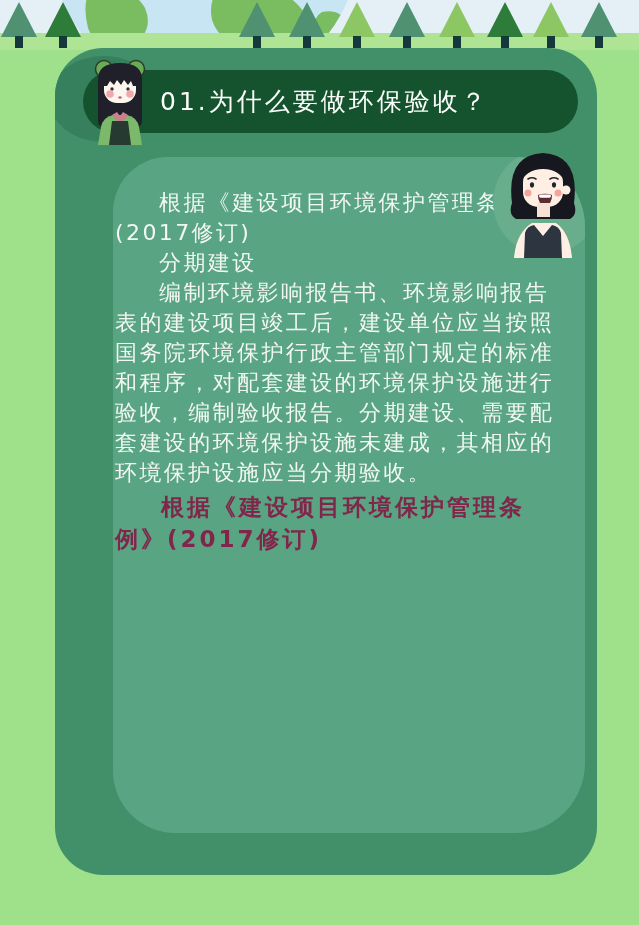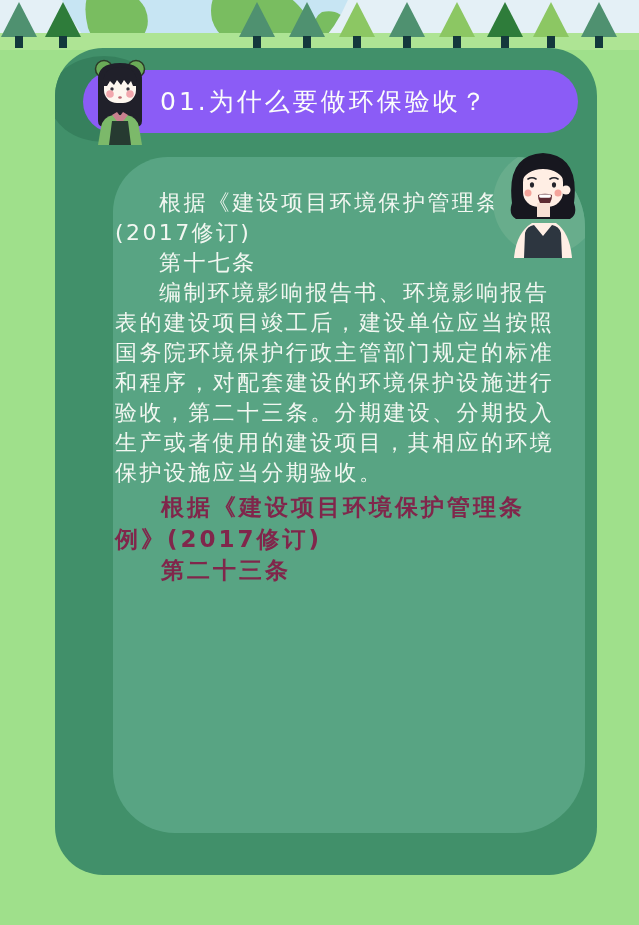--- a/index.html
+++ b/index.html
@@ -49,21 +49,21 @@
   }
   .girl-shadow {
     position: absolute; left: -6px; top: 8px;
     width: 110px; height: 86px;
     background: #36805d;
     border-radius: 50%;
   }
   .title-pill {
     position: absolute; left: 28px; top: 22px;
     width: 495px; height: 63px;
-    background: #8b5cf6;
+    background: #14532d;
     border-radius: 32px;
   }
   .title-text {
     position: absolute; left: 77px; top: 0; height: 63px;
     display: flex; align-items: center;
     color: #fbfdfb;
     font-size: 25px;
     letter-spacing: 3px;
     font-weight: 500;
     white-space: nowrap;
@@ -187,27 +187,26 @@
     <path d="M10,88 L13,70 Q15,60 25,58 L39,58 Q49,60 51,70 L54,88 Z" fill="#7cb96a"></path>
     <path d="M24,58 L32,68 L40,58 L35,55 L32,59 L29,55 Z" fill="#c8808f"></path>
     <path d="M21,88 L24,64 L40,64 L43,88 Z" fill="#263a31"></path>
   </svg>
 
   <div class="inner-panel">
     <div class="woman-circle"></div>
 
     <div>
       <p class="txt white">根据《建设项目环境保护管理条例》(2017修订)</p>
-      <p class="txt white">第十七条</p>
-      <p class="txt white">编制环境影响报告书、环境影响报告表的建设项目竣工后，建设单位应当按照国务院环境保护行政主管部门规定的标准和程序，对配套建设的环境保护设施进行验收，第二十三条。分期建设、分期投入生产或者使用的建设项目，其相应的环境保护设施应当分期验收。</p>
+      <p class="txt white">分期建设</p>
+      <p class="txt white">编制环境影响报告书、环境影响报告表的建设项目竣工后，建设单位应当按照国务院环境保护行政主管部门规定的标准和程序，对配套建设的环境保护设施进行验收，编制验收报告。分期建设、需要配套建设的环境保护设施未建成，其相应的环境保护设施应当分期验收。</p>
     </div>
 
     <div class="red-block">
       <p class="txt red">根据《建设项目环境保护管理条例》(2017修订)</p>
-      <p class="txt red">第二十三条</p>
     </div>
   </div>
 
   <svg class="woman-avatar" width="90" height="115" viewBox="0 0 90 115">
     <path d="M14,60 Q8,12 45,10 Q82,12 76,60 Q80,72 72,76 L18,76 Q10,72 14,60 Z" fill="#17171f"></path>
     <rect x="25" y="24" width="40" height="40" rx="15" fill="#ffeee4"></rect>
     <path d="M21,42 Q20,12 45,12 Q70,12 69,42 Q62,26 45,26 Q28,26 21,42 Z" fill="#17171f"></path>
     <circle cx="68" cy="47" r="4.5" fill="#ffeee4"></circle>
     <path d="M30,36 Q34,33.5 38,36" stroke="#23232b" stroke-width="1.6" fill="none" stroke-linecap="round"></path>
     <path d="M52,36 Q56,33.5 60,36" stroke="#23232b" stroke-width="1.6" fill="none" stroke-linecap="round"></path>

